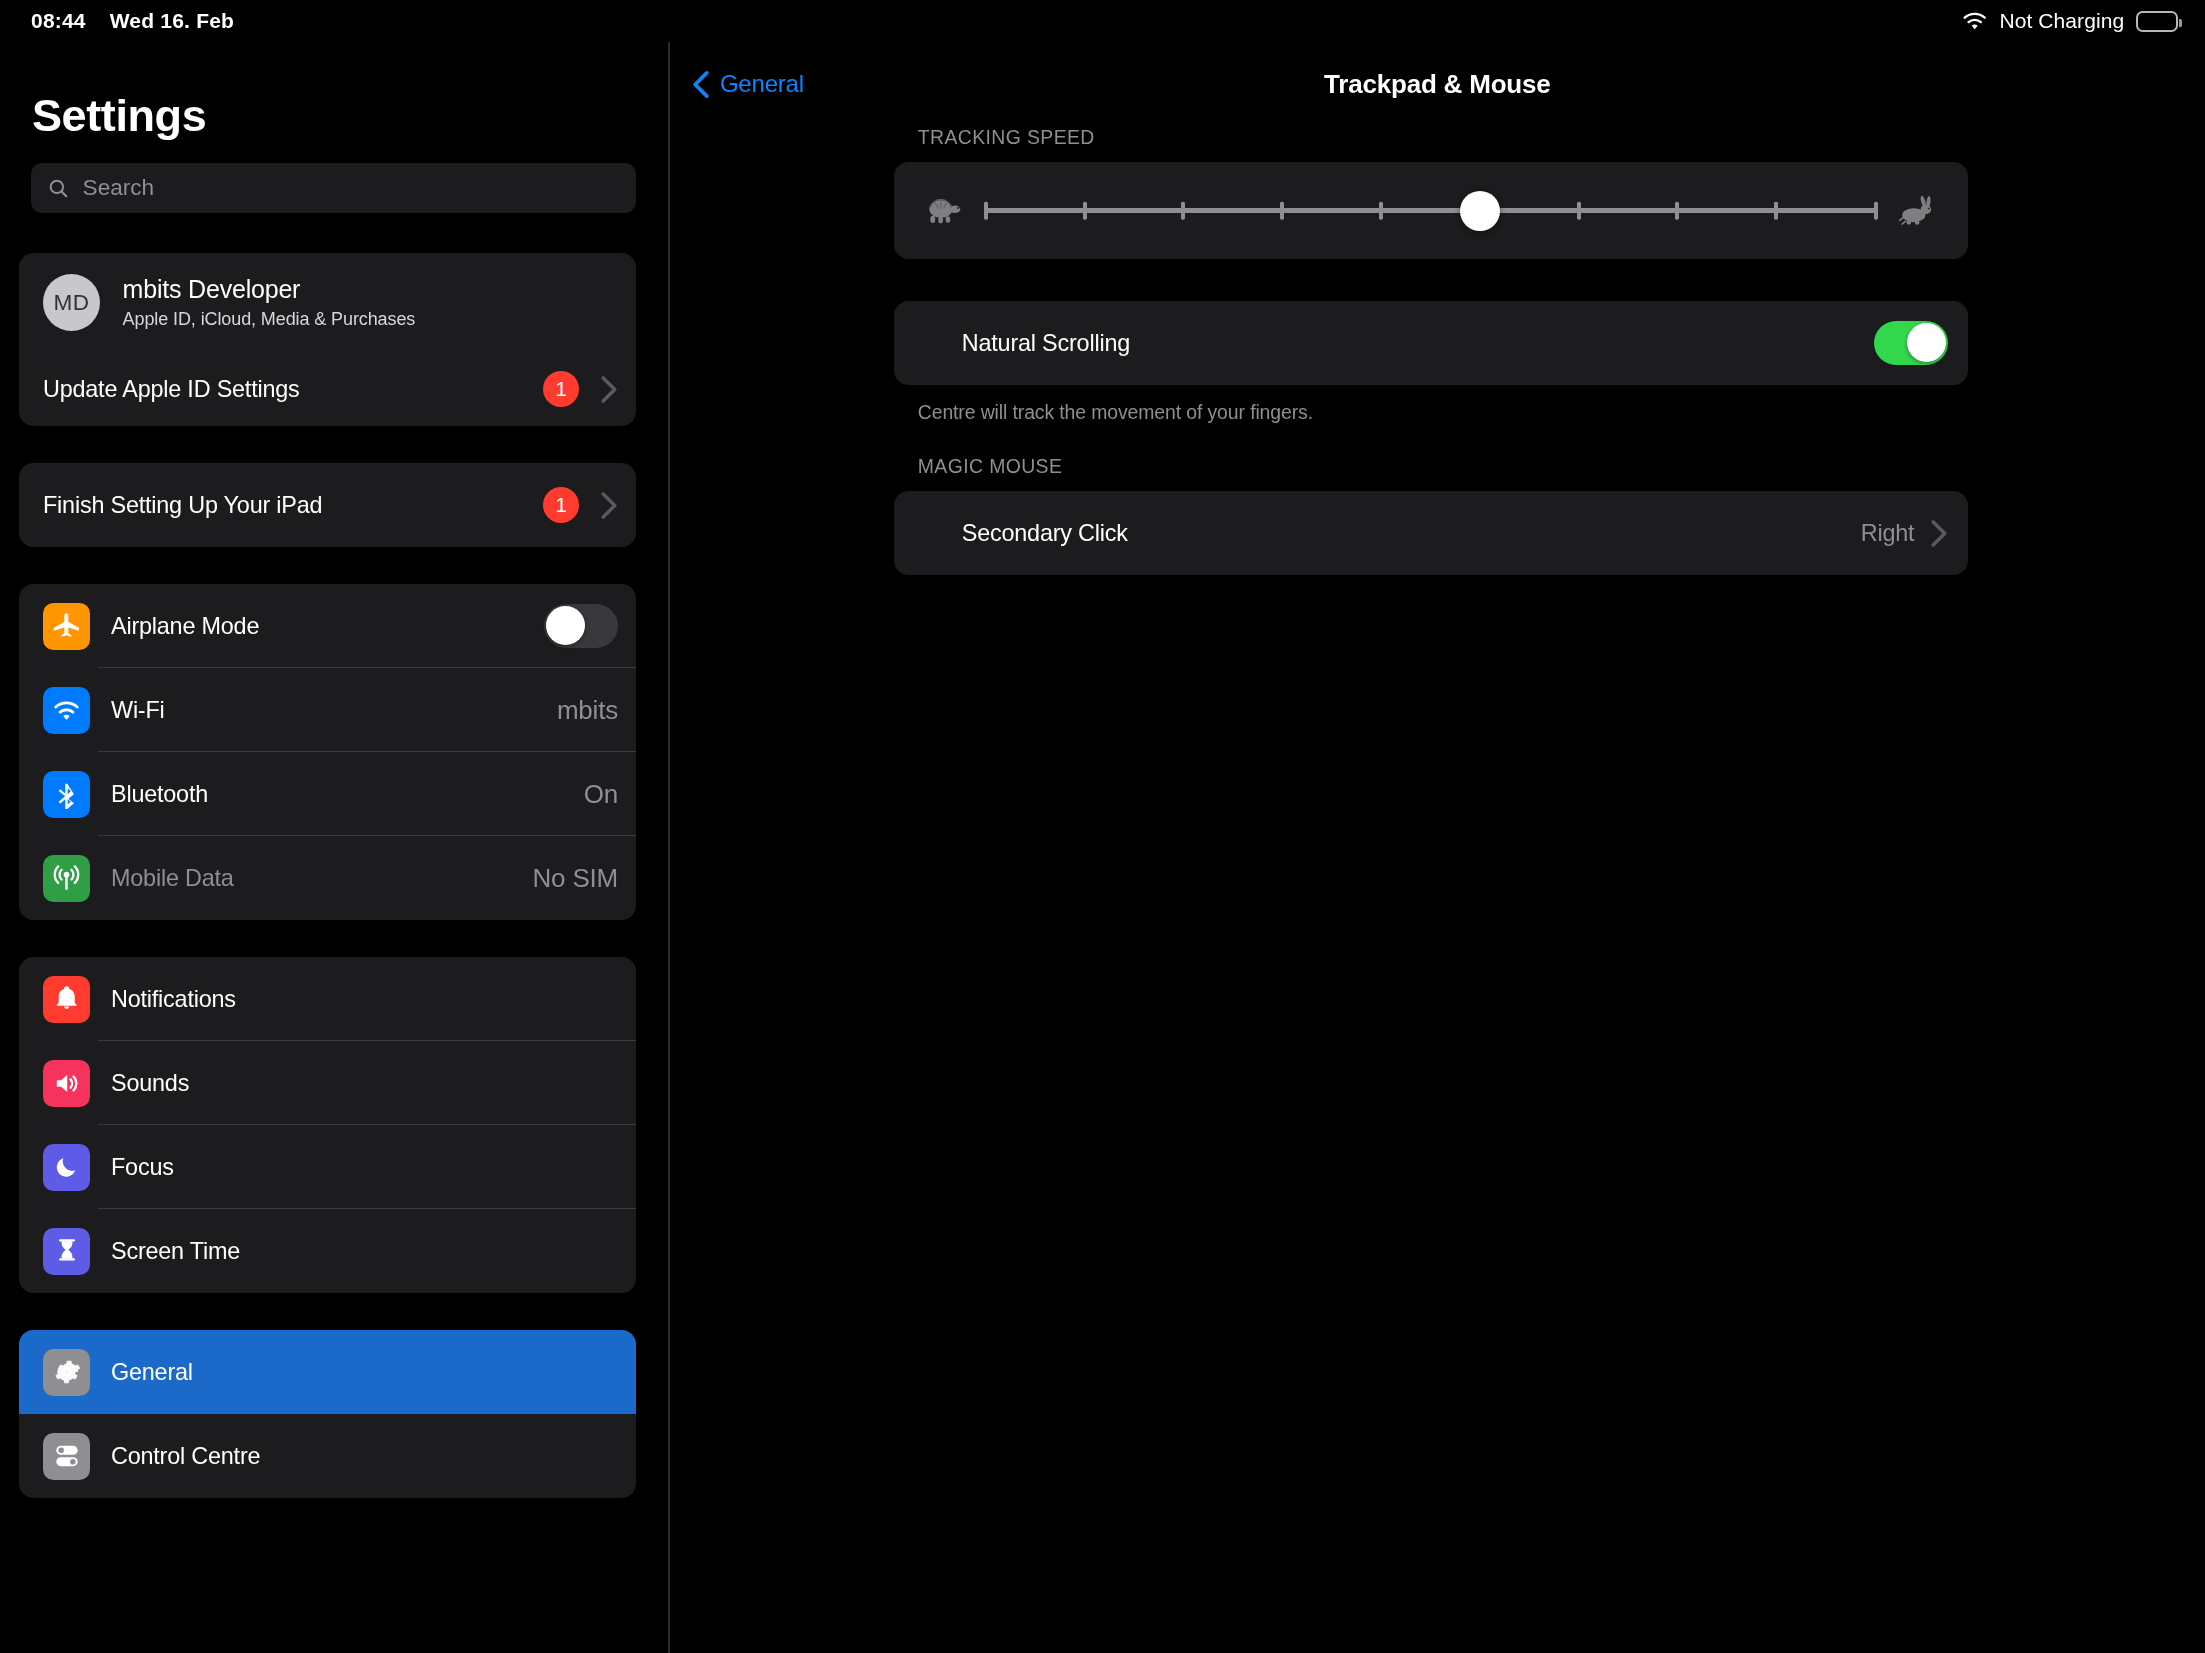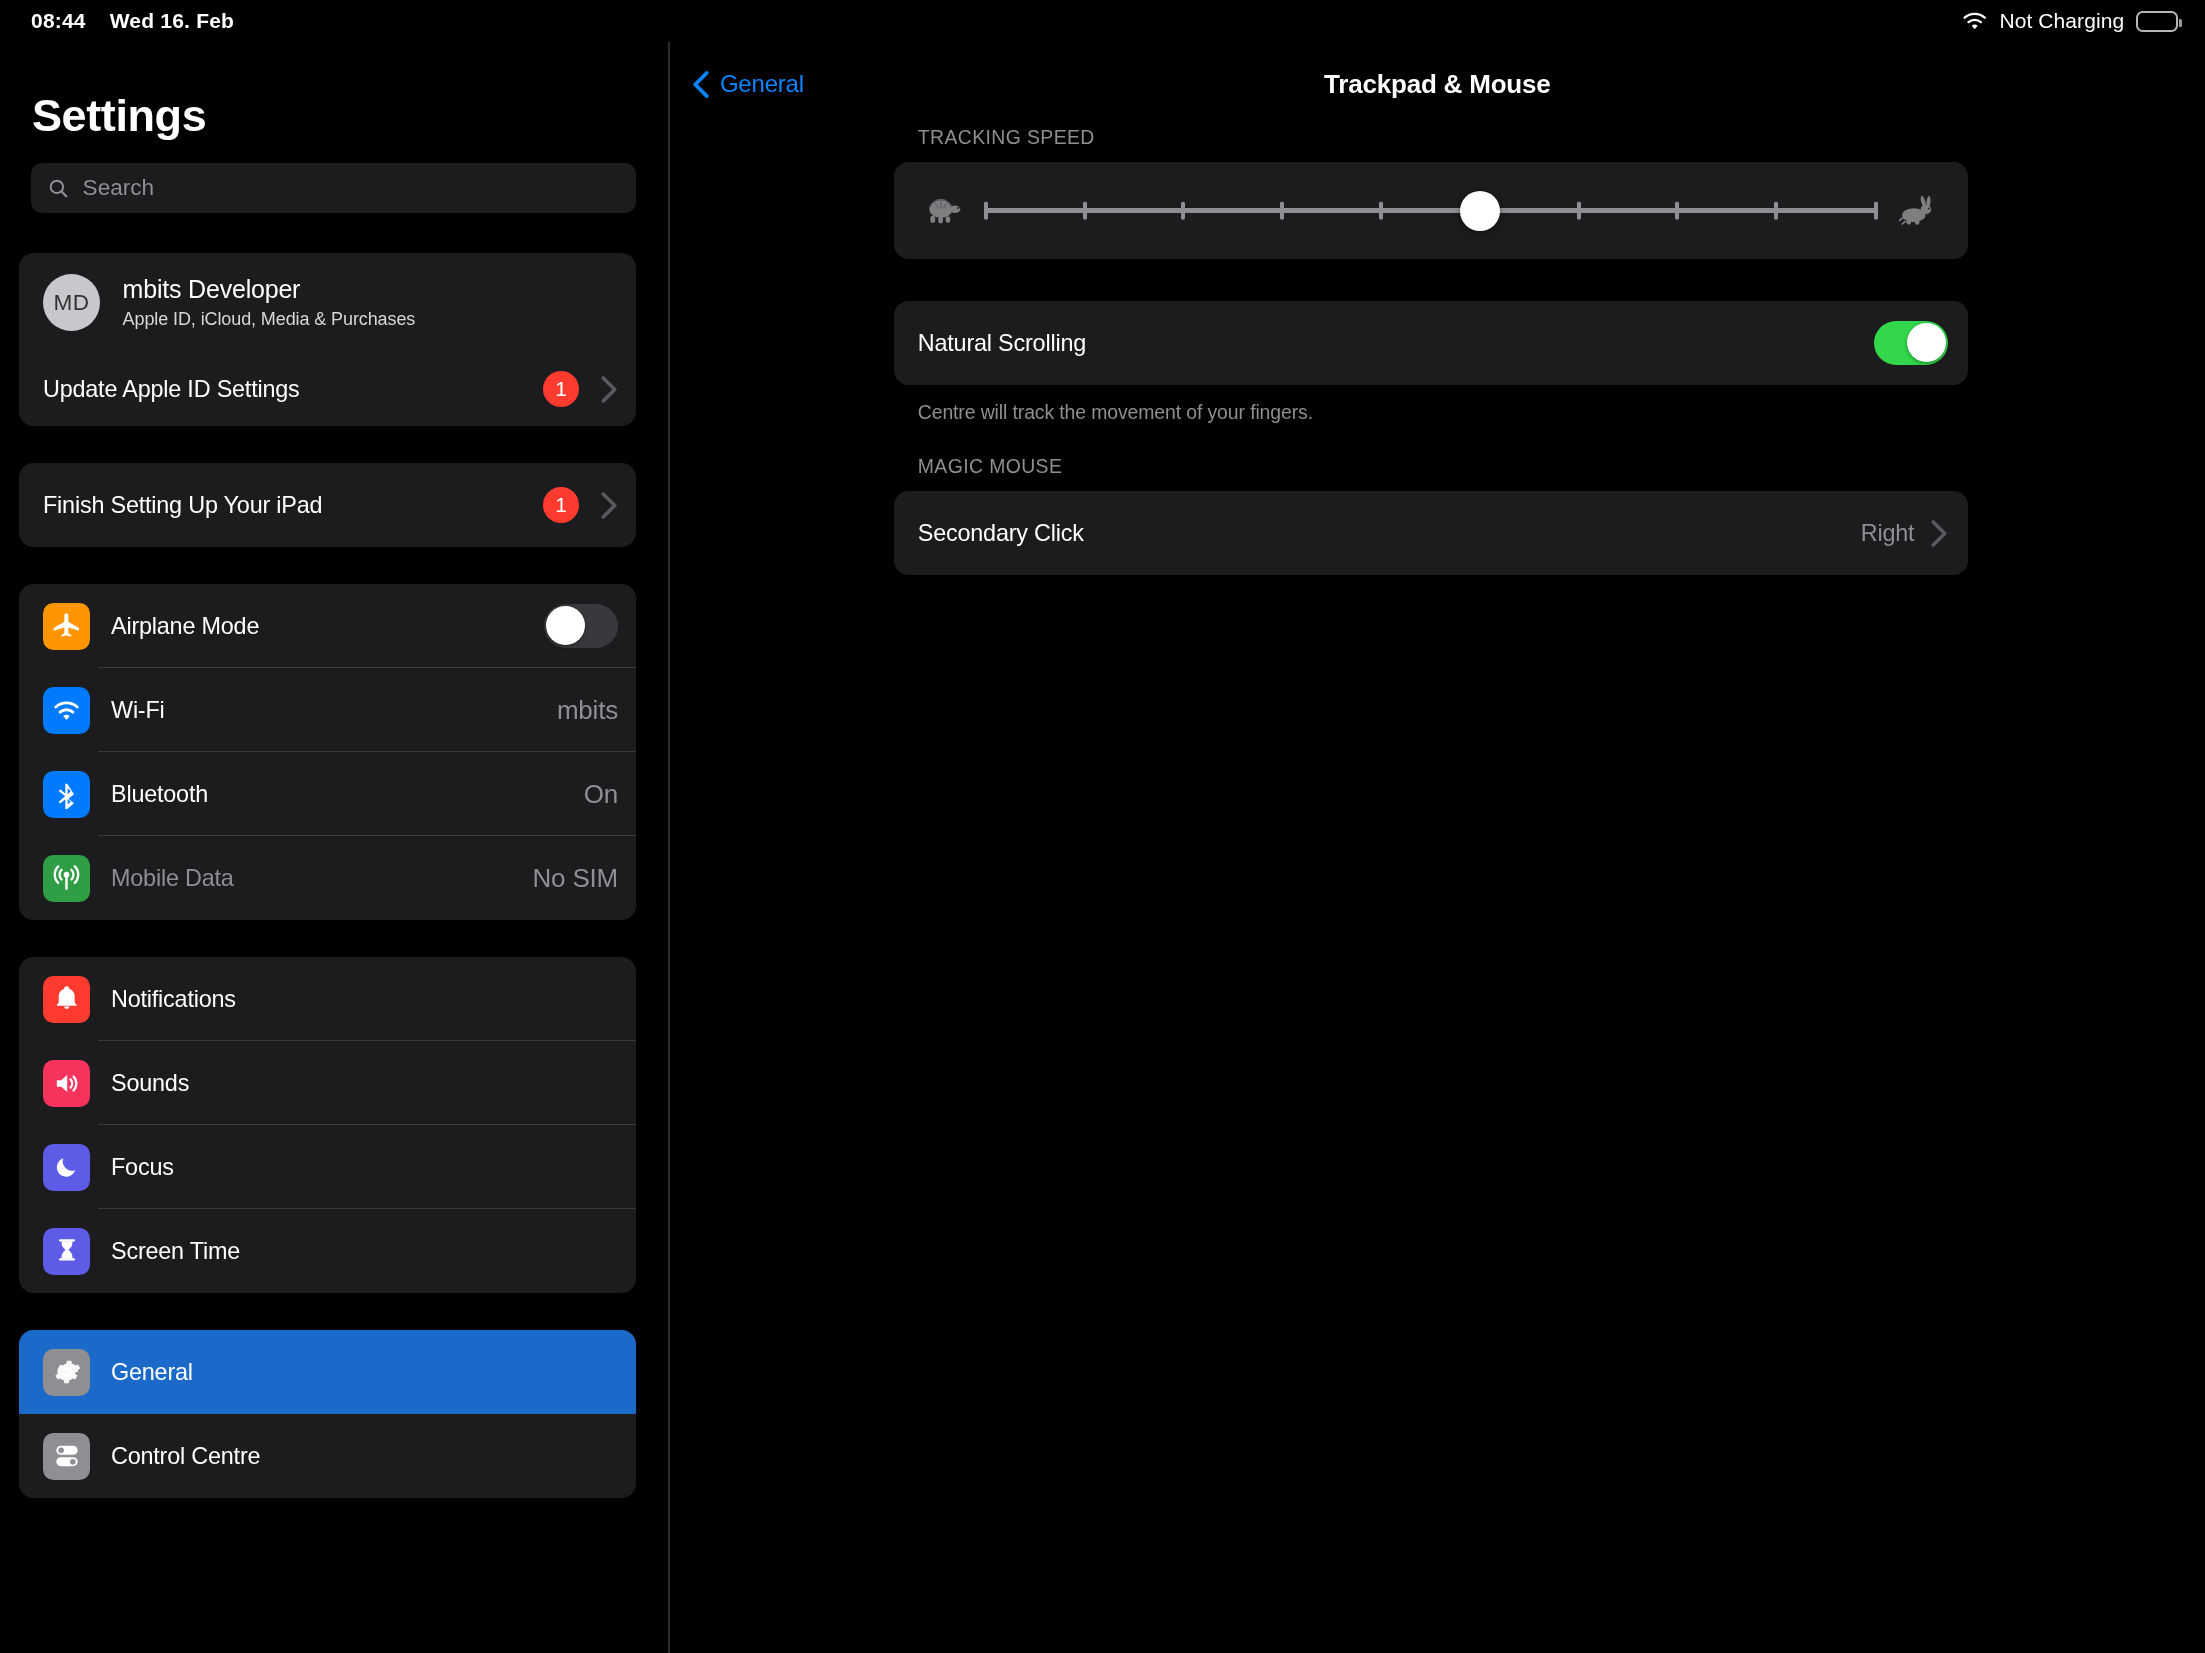--- a/index.html
+++ b/index.html
@@ -96,21 +96,21 @@
   .d-back { display:flex; align-items:center; gap:9.7px; margin-left:22.6px; color:#0a84ff; cursor:pointer; }
   .d-back-label { font-size:24px; letter-spacing:-0.2px; }
   .d-title {
     position:absolute; left:0; right:0; text-align:center;
     font-size:26px; font-weight:600; letter-spacing:-0.2px; pointer-events:none;
   }
   .d-body { padding:0 13px 0 0; }
   .d-inner { width:1074px; margin:0 auto; }
   .grp-hdr { font-size:19.4px; color:#8e8e93; letter-spacing:0.4px; padding:0 0 13px 24px; text-transform:uppercase; }
   .d-card { background:#1c1c1e; border-radius:14.5px; overflow:hidden; }
-  .d-row { display:flex; align-items:center; min-height:84px; padding:0 19.4px 0 24px; gap:16px; }
+  .d-row { display:flex; align-items:center; min-height:84px; padding:0 19.4px 0 24px; gap:16px;margin-left:44px; }
   .d-row-label { font-size:23.4px; letter-spacing:-0.2px; flex:1; }
   .d-row-value { font-size:23.4px; color:#8e8e93; letter-spacing:-0.2px; }
   .footnote { font-size:19.4px; color:#8e8e93; padding:16px 0 0 24px; letter-spacing:-0.1px; }
 
   
   .slider-wrap { display:flex; align-items:center; min-height:97px; padding:0 29px; gap:21px; }
   .slider { position:relative; flex:1; height:48px; display:flex; align-items:center; }
   .track { position:absolute; left:0; right:0; height:5.7px; background:#8e8e93; border-radius:3.2px; }
   .tick { position:absolute; width:4px; height:18.6px; background:#8e8e93; border-radius:1.6px; top:50%; transform:translate(-50%,-50%); }
   .thumb {

